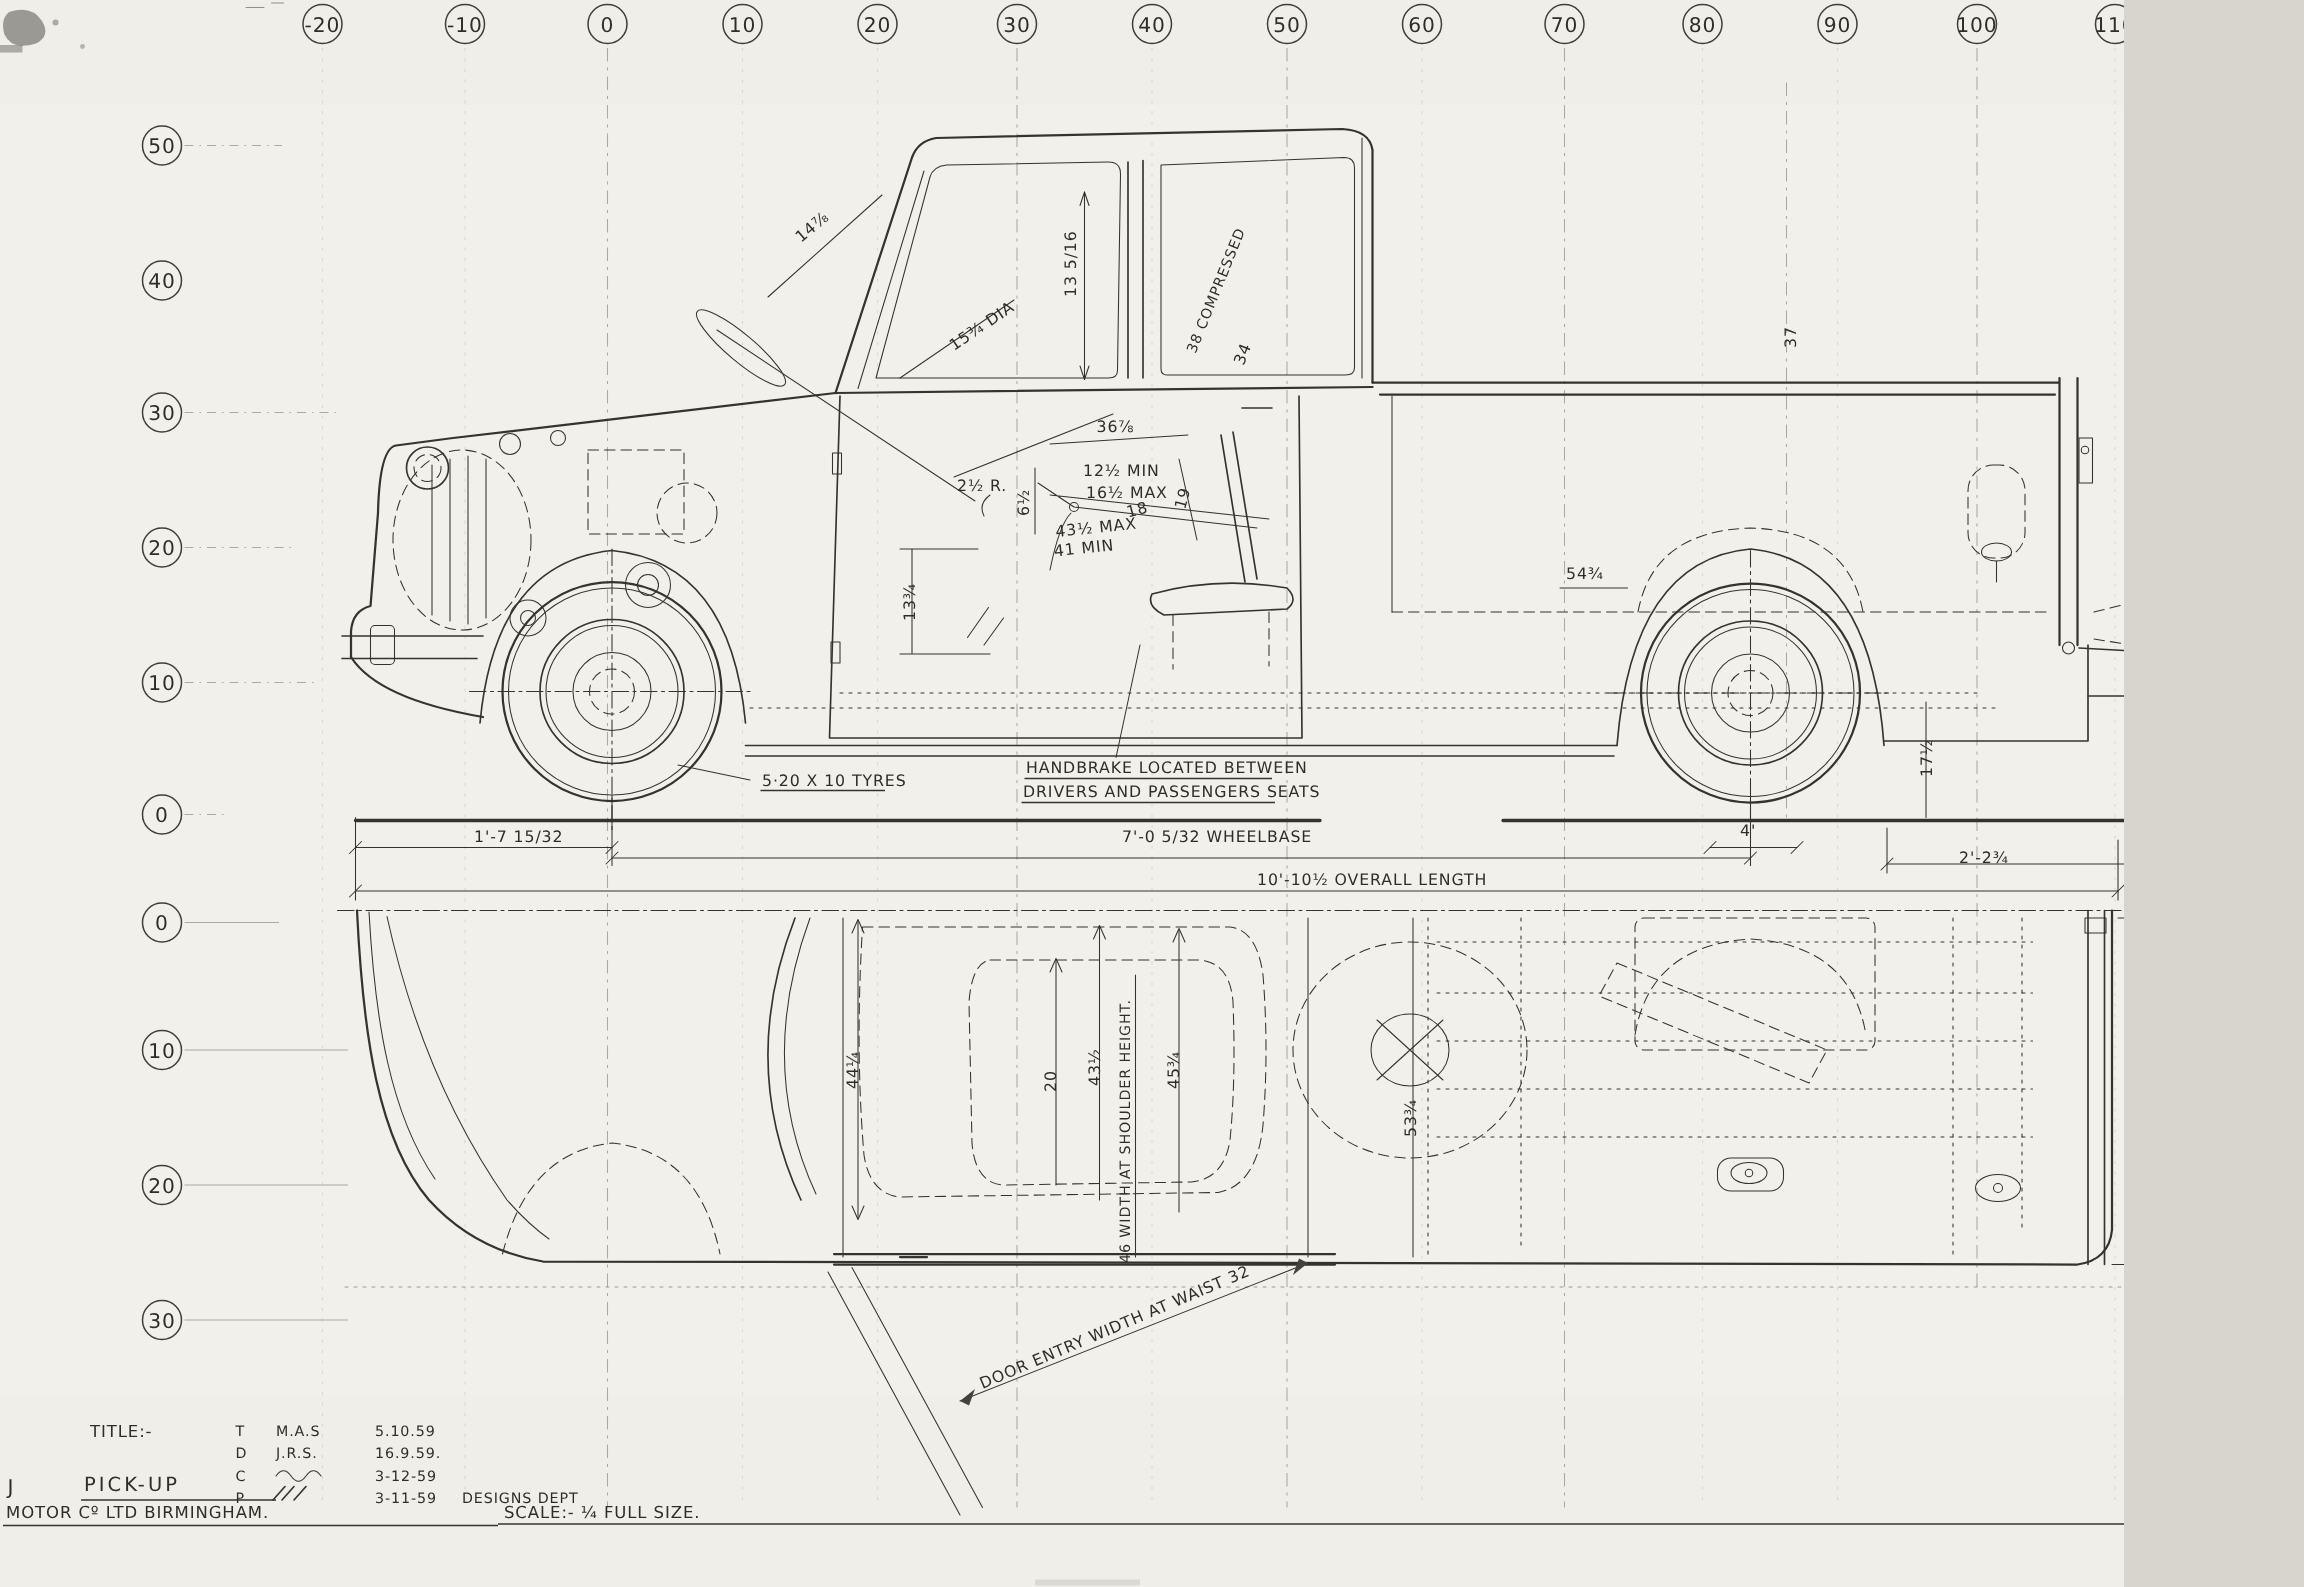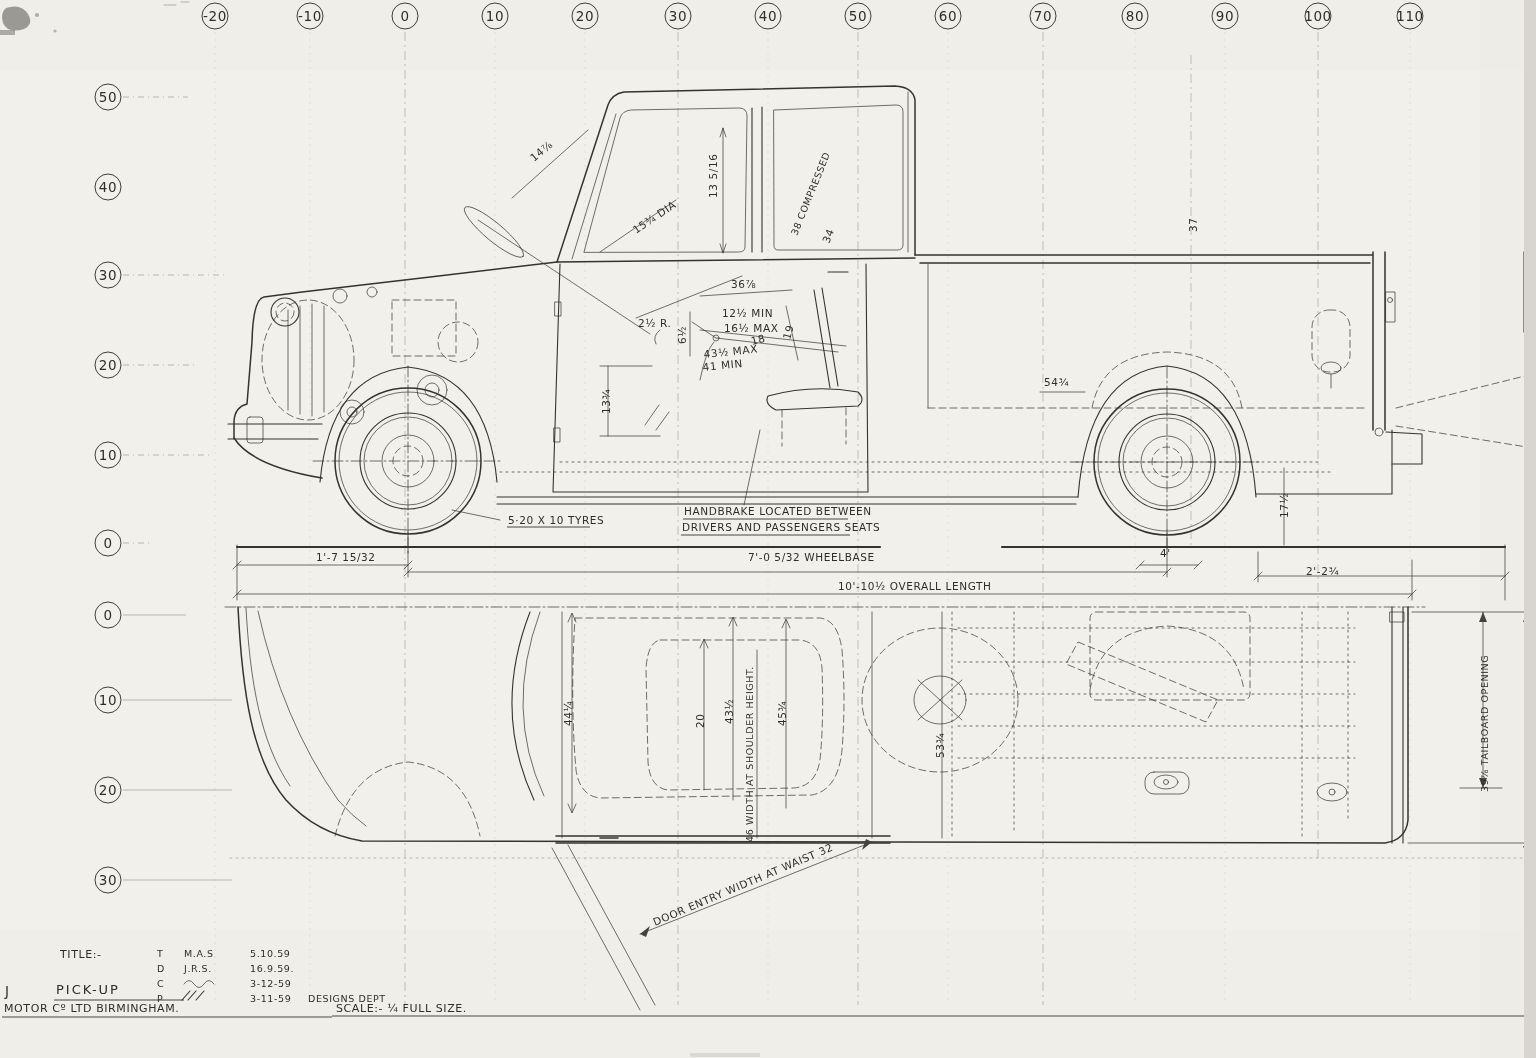--- a/index.html
+++ b/index.html
@@ -1,16 +1,16 @@
 <!DOCTYPE html>
 <html><head>
 <meta charset="utf-8">
 <style>
   html,body{margin:0;padding:0;background:#d8d5cf;}
-  .stage{position:relative;width:1524px;height:1058px;background:#f2f0eb;overflow:hidden;
+  .stage{position:relative;width:1416px;height:1058px;background:#f2f0eb;overflow:hidden;
          font-family:"DejaVu Sans",sans-serif;}
   svg{position:absolute;left:0;top:0;}
   .ln{stroke:#35332f;fill:none;stroke-width:1.1;stroke-linecap:round;stroke-linejoin:round;}
   .th{stroke-width:2.2;}
   .md{stroke-width:1.5;}
   .tn{stroke-width:.7;}
   .ds{stroke-dasharray:7 4;}
   .dt{stroke-dasharray:2 4;}
   .dd{stroke-dasharray:11 3 2 3;}
   .fa{opacity:.45;}

